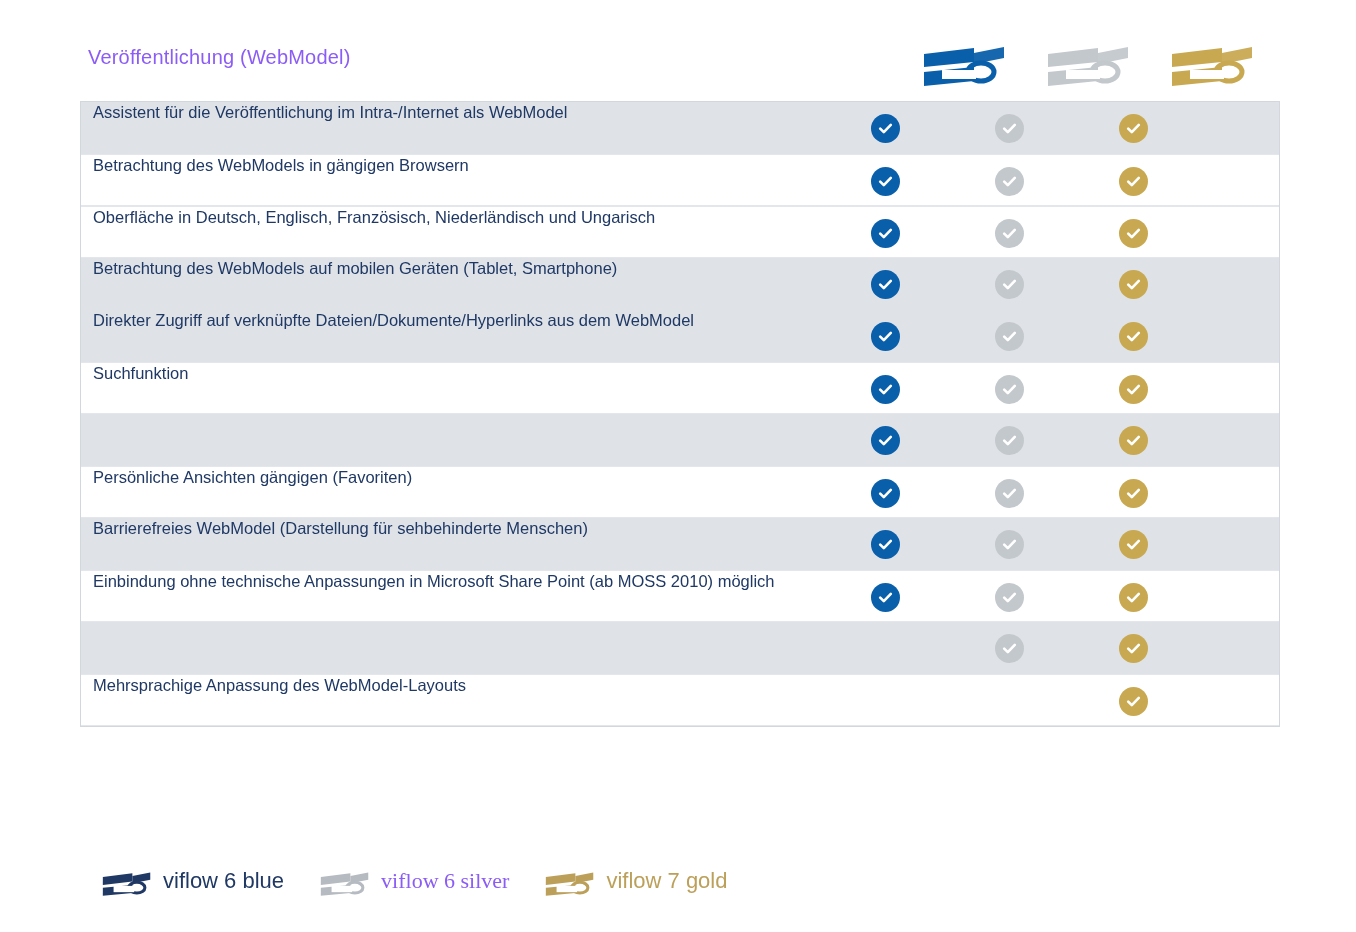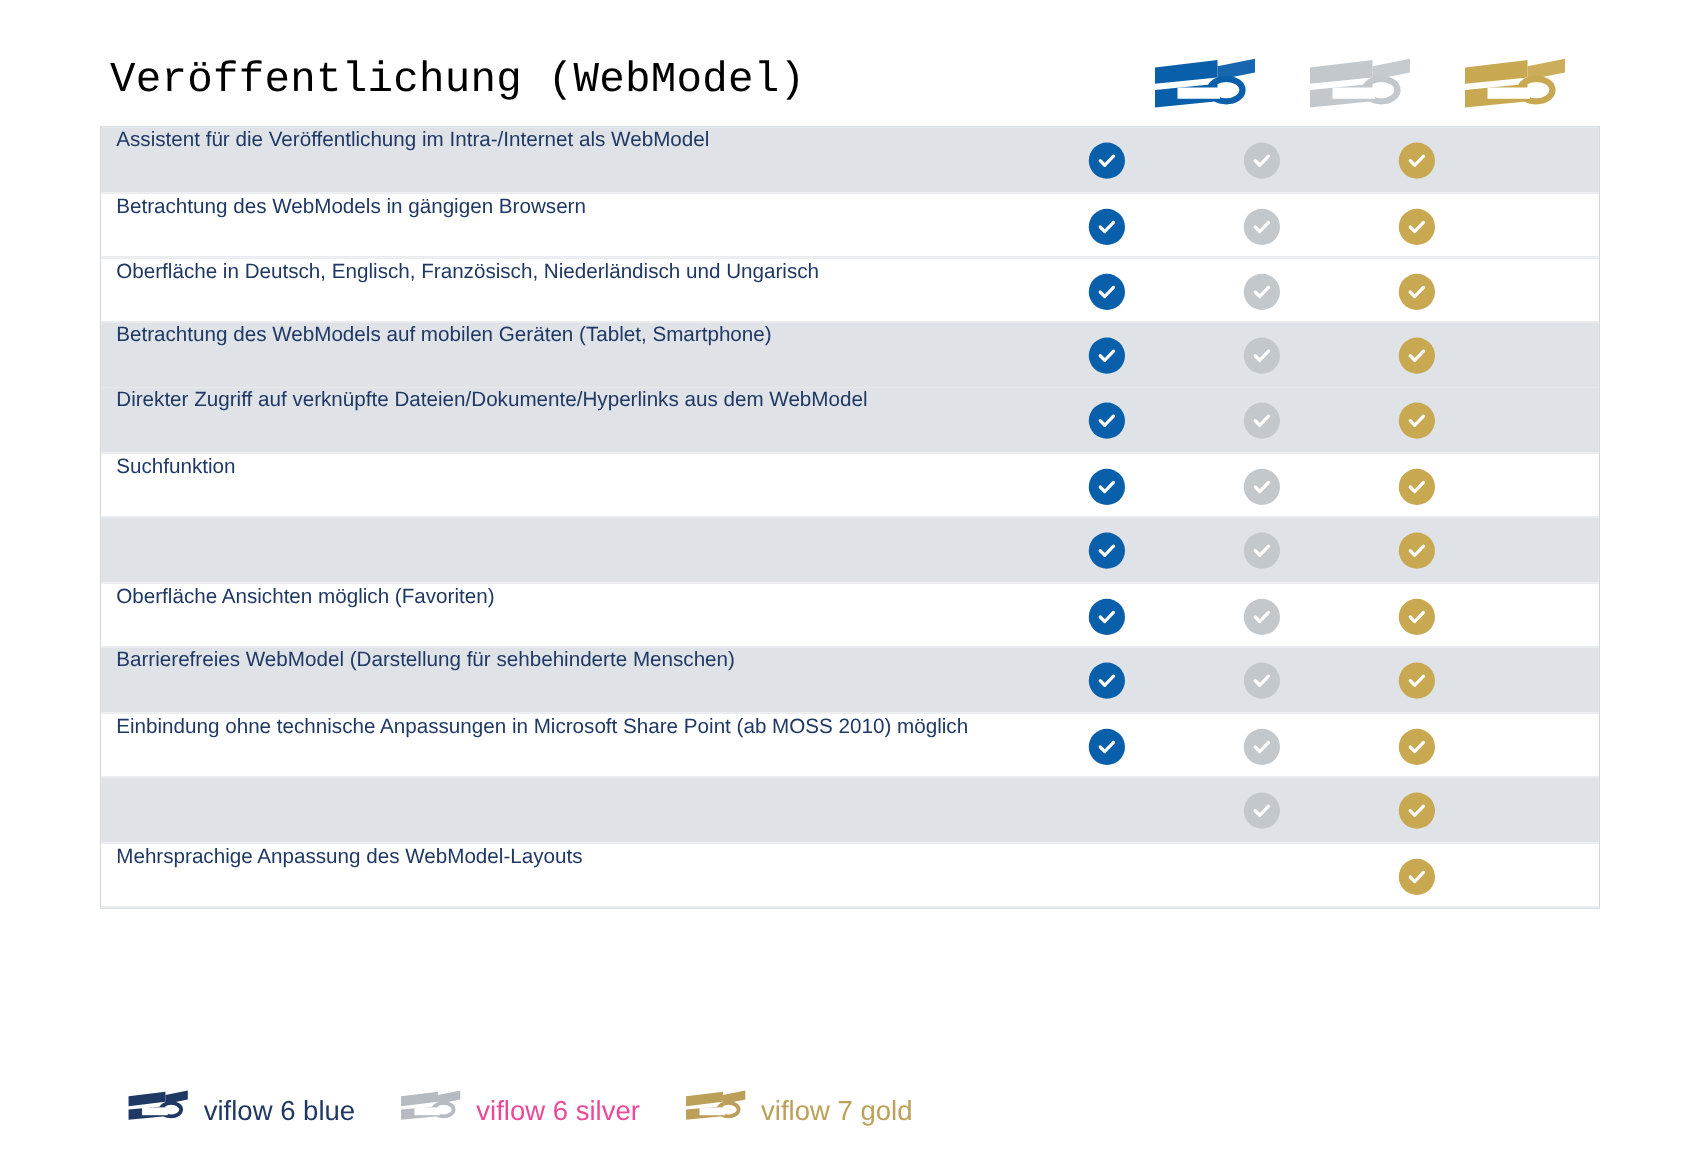--- a/index.html
+++ b/index.html
@@ -28,26 +28,25 @@
     position: absolute;
     left: 80px;
     top: 26px;
     width: 1200px;
     height: 70px;
   }
   .title {
     position: absolute;
     left: 8px;
     top: 20px;
-    font-size: 34px;
+    font-size: 20px;
     font-weight: 400;
-    color: #000000;
+    color: #8b5cf6;
     letter-spacing: 0.2px;
     white-space: nowrap;
-    font-family: Liberation Mono, monospace;
   }
 
   .col-logo {
     position: absolute;
     top: 12px;
     width: 92px;
     height: 60px;
   }
   .col-logo.c1 { left: 838px; }
   .col-logo.c2 { left: 962px; }
@@ -117,35 +116,35 @@
   .legend {
     position: absolute;
     left: 100px;
     top: 862px;
     height: 46px;
     display: flex;
     align-items: center;
   }
   .legend-item {
     display: flex;
-    align-items: flex-end;
+    align-items: flex-start;
     margin-right: 34px;
   }
   .legend-logo {
     width: 54px;
     height: 34px;
     margin-right: 9px;
     flex: 0 0 auto;
   }
   .legend-text {
     font-size: 22px;
     white-space: nowrap;
   }
   .legend-text.blue   { color: #1f3864; }
-  .legend-text.silver { color: #ec4899; }
+  .legend-text.silver { color: #8b5cf6; font-family: Liberation Serif, serif; }
   .legend-text.gold   { color: #bca05a; }
 </style>
 </head>
 <body>
 
 <div class="page">
 
   <div class="header">
     <div class="title">Veröffentlichung (WebModel)</div>
 
@@ -356,21 +355,21 @@
       <div class="cell c3">
         <span class="check gold">
             <svg width="17" height="17" viewBox="0 0 17 17">
               <path d="M3.2 8.6 L6.8 12.2 L13.8 4.9" fill="none" stroke="#ffffff" stroke-width="2.6" stroke-linecap="round" stroke-linejoin="round"></path>
             </svg>
           </span>
       </div>
     </div>
 
     <div class="row plain">
-      <div class="row-label">Oberfläche Ansichten möglich (Favoriten)</div>
+      <div class="row-label">Persönliche Ansichten gängigen (Favoriten)</div>
       <div class="cell c1">
         <span class="check blue">
             <svg width="17" height="17" viewBox="0 0 17 17">
               <path d="M3.2 8.6 L6.8 12.2 L13.8 4.9" fill="none" stroke="#ffffff" stroke-width="2.6" stroke-linecap="round" stroke-linejoin="round"></path>
             </svg>
           </span>
       </div>
       <div class="cell c2">
         <span class="check silver">
             <svg width="17" height="17" viewBox="0 0 17 17">

